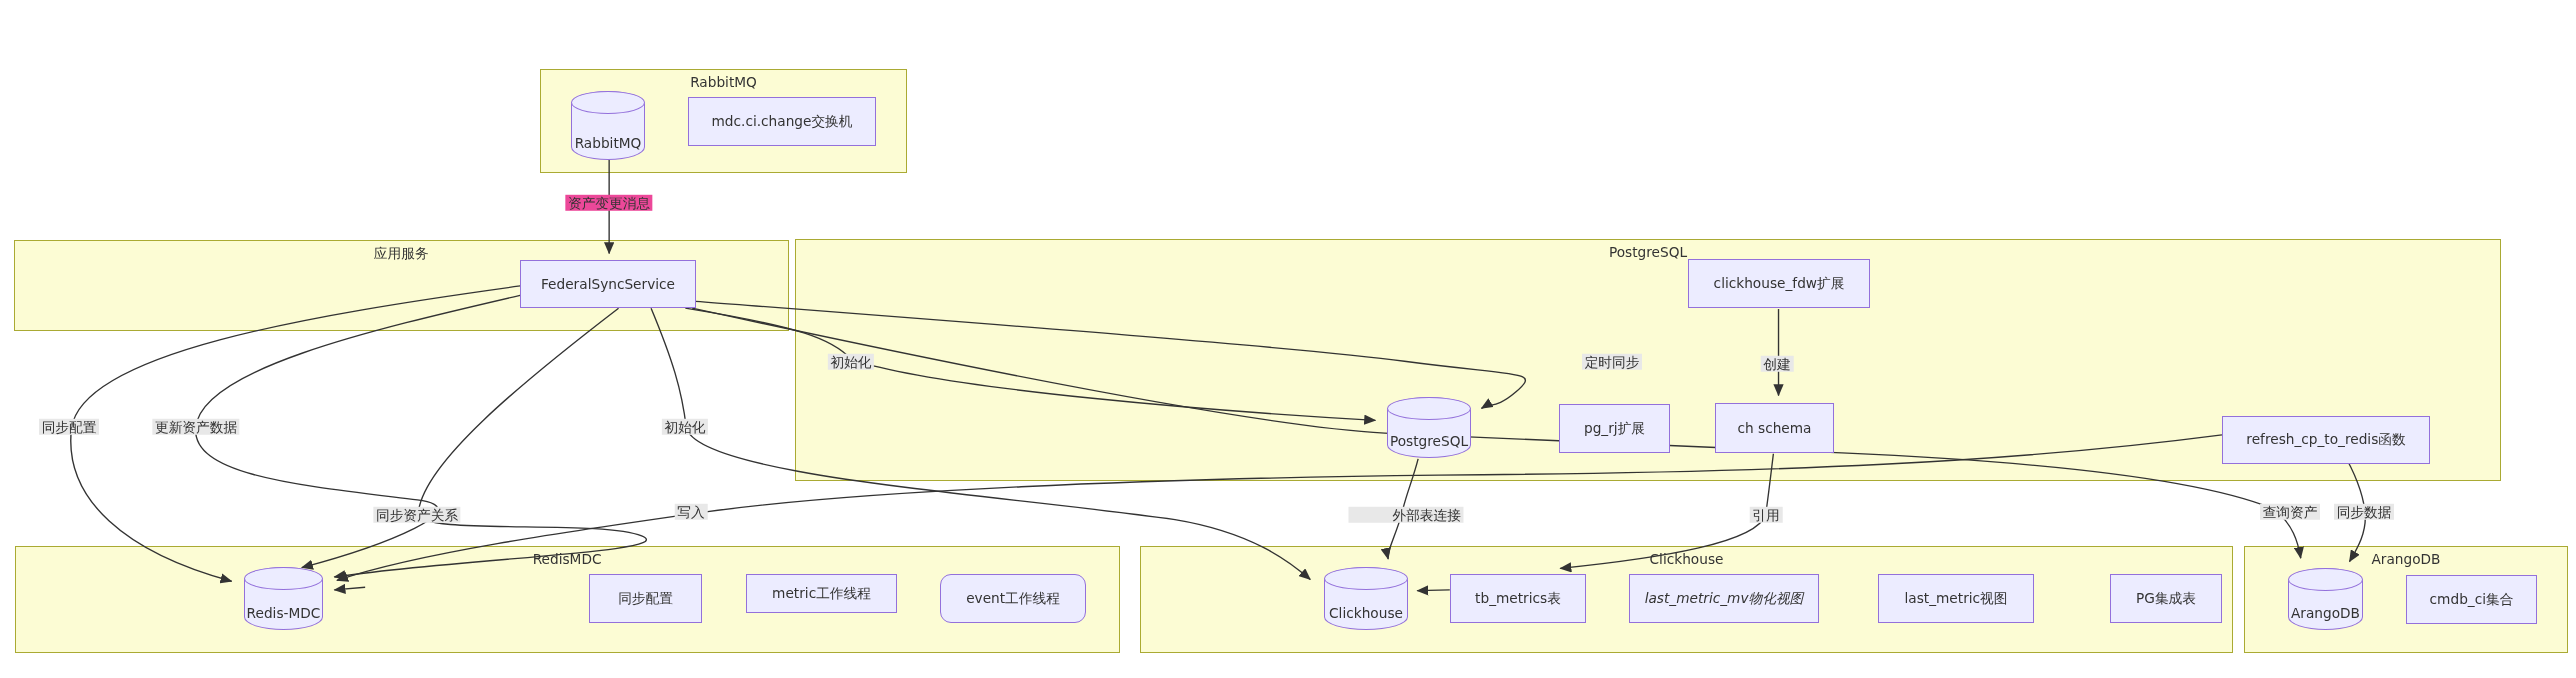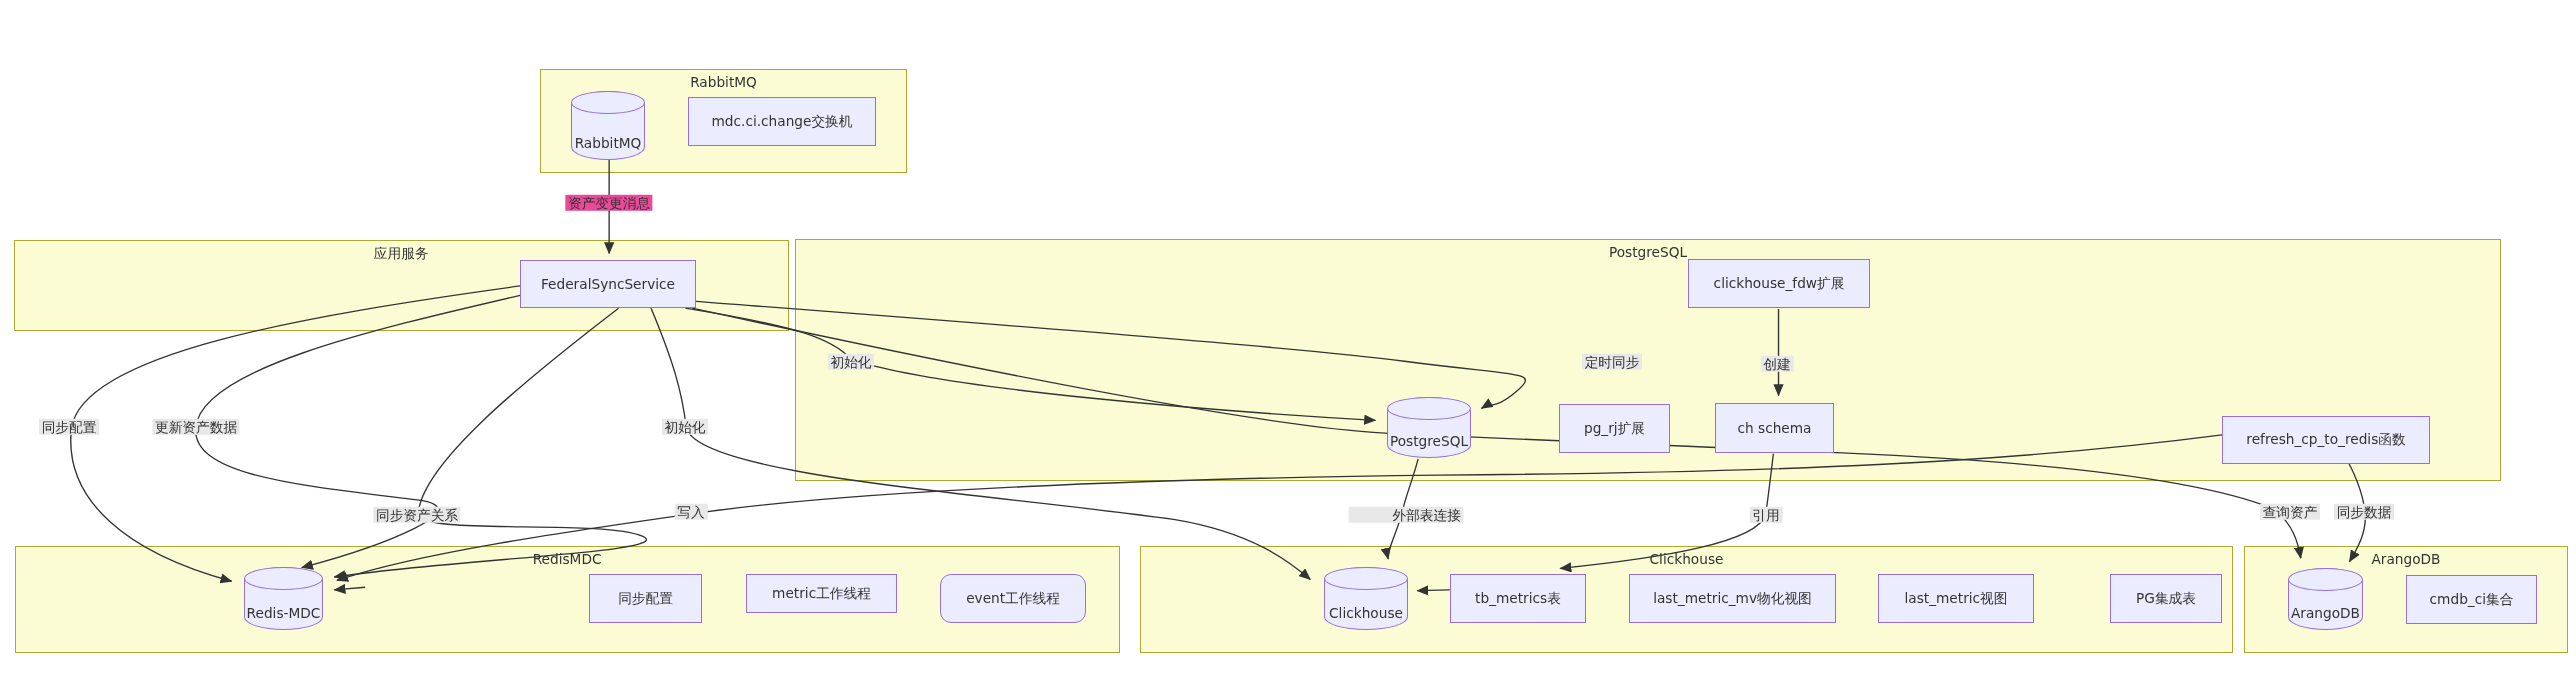--- a/index.html
+++ b/index.html
@@ -120,21 +120,21 @@
       <span>event工作线程</span>
     </div>
     <div class="cyl" style="left: 1324px; top: 567px; width: 84px; height: 63px;">
       <div class="cyl-body"></div>
       <div class="cyl-top"></div>
       <div class="cyl-label">Clickhouse</div>
     </div>
     <div class="node" style="left: 1450px; top: 574px; width: 136px; height: 49px; background: rgb(236, 236, 255); border-color: rgb(147, 112, 219);">
       <span>tb_metrics表</span>
     </div>
-    <div class="node" style="left: 1629px; top: 574px; width: 207px; height: 49px; background: rgb(236, 236, 255); border-color: rgb(147, 112, 219);">
+    <div class="node" style="left: 1629px; top: 574px; width: 190px; height: 49px; background: rgb(236, 236, 255); border-color: rgb(147, 112, 219); font-style: italic;">
       <span>last_metric_mv物化视图</span>
     </div>
     <div class="node" style="left: 1878px; top: 574px; width: 156px; height: 49px; background: rgb(236, 236, 255); border-color: rgb(147, 112, 219);">
       <span>last_metric视图</span>
     </div>
     <div class="node" style="left: 2078px; top: 574px; width: 112px; height: 49px; background: rgb(236, 236, 255); border-color: rgb(147, 112, 219); margin-left: 32px;">
       <span>PG集成表</span>
     </div>
     <div class="cyl" style="left: 2288px; top: 568px; width: 75px; height: 62px;">
       <div class="cyl-body"></div>

